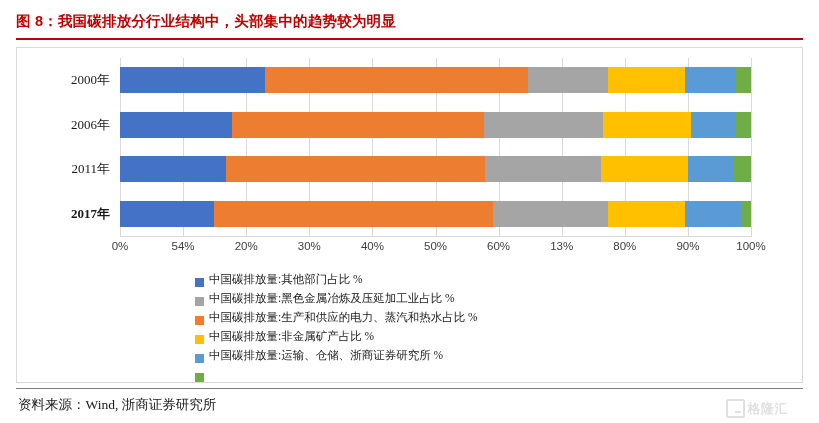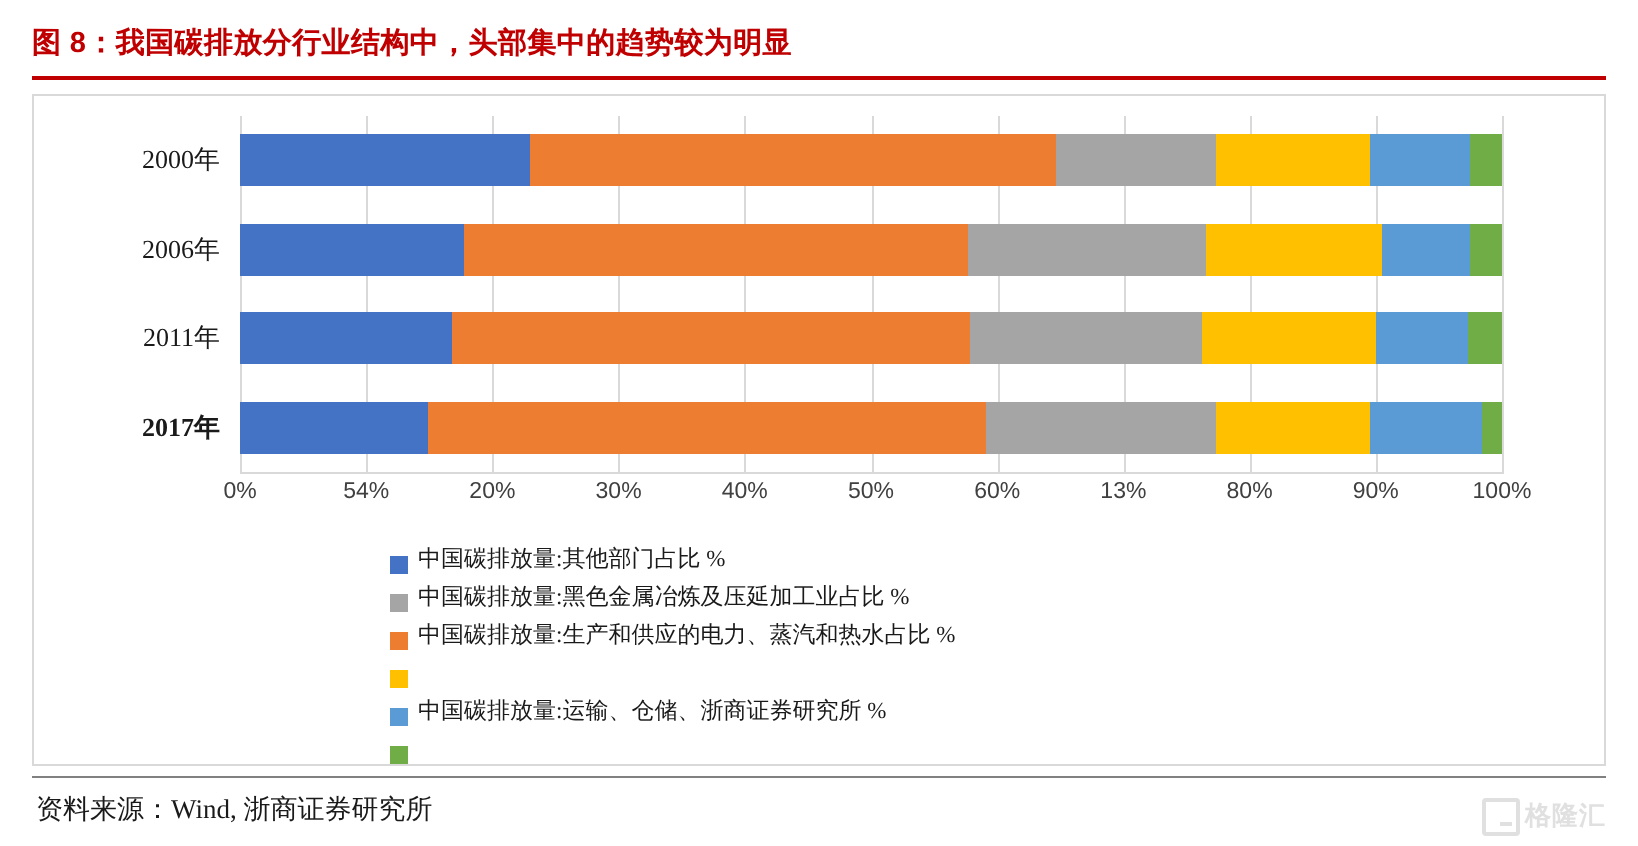--- a/index.html
+++ b/index.html
@@ -172,24 +172,24 @@
     left: 18px;
     top: 396px;
     font-family: "Liberation Serif", "DejaVu Serif", serif;
     font-size: 13.5px;
     color: #1a1a1a;
     white-space: nowrap;
   }
 
   .watermark {
     position: absolute;
-    right: 16px;
+    right: 31px;
     top: 399px;
     display: flex;
-    align-items: flex-start;
+    align-items: center;
     opacity: 0.30;
   }
   .wm-mark {
     width: 15px;
     height: 15px;
     border: 2px solid #9a9a9a;
     border-radius: 2px;
     margin-right: 3px;
     position: relative;
   }
@@ -298,20 +298,21 @@
       <div class="legend-item">
         <span class="legend-swatch" style="background: rgb(165, 165, 165);"></span>
         <span class="legend-label">中国碳排放量:黑色金属冶炼及压延加工业占比 %</span>
       </div>
       <div class="legend-item">
         <span class="legend-swatch" style="background: rgb(237, 125, 49);"></span>
         <span class="legend-label">中国碳排放量:生产和供应的电力、蒸汽和热水占比 %</span>
       </div>
       <div class="legend-item">
         <span class="legend-swatch" style="background: rgb(255, 192, 0);"></span>
+        <span class="legend-label">中国碳排放量:非金属矿产占比 %</span>
       </div>
       <div class="legend-item">
         <span class="legend-swatch" style="background: rgb(91, 155, 213);"></span>
         <span class="legend-label">中国碳排放量:运输、仓储、浙商证券研究所 %</span>
       </div>
       <div class="legend-item">
         <span class="legend-swatch" style="background: rgb(112, 173, 71);"></span>
       </div>
     </div>
 </div>

